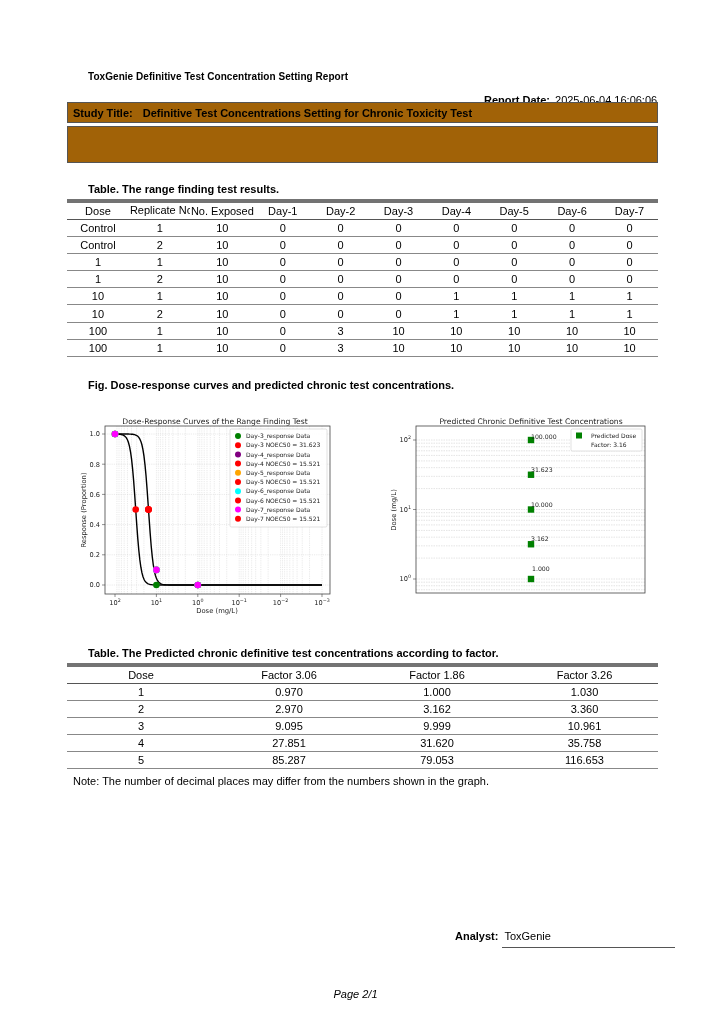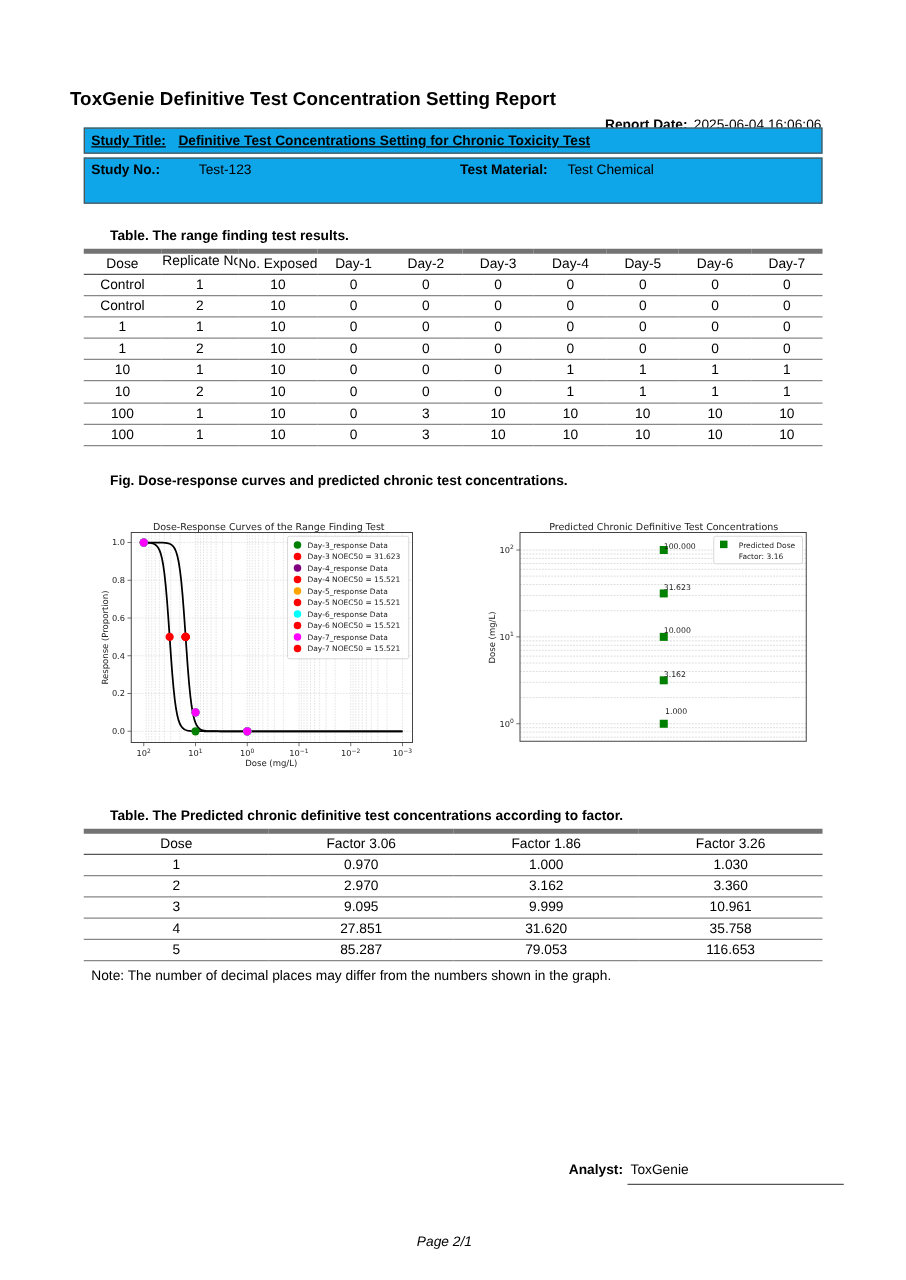--- a/index.html
+++ b/index.html
@@ -1,23 +1,23 @@
 <!DOCTYPE html>
 <html><head>
 <meta charset="utf-8">
 <style>
   * { box-sizing: border-box; margin: 0; padding: 0; }
   html, body { width: 725px; height: 1024px; background: #ffffff; }
   body { font-family: "Liberation Sans", sans-serif; color: #000; position: relative; overflow: hidden; }
 
-  .title { position: absolute; left: 56px; top: 71px; font-size: 15px; font-weight: bold; letter-spacing: 0.05px; }
+  .title { position: absolute; left: 88px; top: 71px; font-size: 10px; font-weight: bold; letter-spacing: 0.05px; }
   .report-date { position: absolute; left: 484px; top: 74px; font-size: 11px; margin-top: 20px; }
   .report-date b { font-weight: bold; margin-right: 5px; }
 
-  .info-box { position: absolute; left: 67px; border: 1px solid #555; background:#0ea5e9;text-decoration:underline; }
+  .info-box { position: absolute; left: 67px; border: 1px solid #555; background:#a16207; }
   .info-title { top: 102px; width: 591px; height: 21px; font-size: 11px; padding: 4px 5px; }
   .info-title b { margin-right: 10px; }
   .info-grid { top: 126px; width: 591px; height: 37px; font-size: 11px; }
   .info-row { position: relative; height: 18px; border-bottom: 1px solid #999; }
   .info-row:last-child { border-bottom: none; }
   .info-row span { position: absolute; top: 3px; }
 
   .section-caption { position: absolute; left: 88px; font-size: 11px; font-weight: bold; }
 
   table.data { position: absolute; border-collapse: collapse; font-size: 11px; }
@@ -39,26 +39,20 @@
 
 <div class="title">ToxGenie Definitive Test Concentration Setting Report</div>
 <div class="report-date">
   <b>Report Date:</b><span>2025-06-04 16:06:06</span>
 </div>
 
 <div class="info-box info-title">
   <b>Study Title:</b><b>Definitive Test Concentrations Setting for Chronic Toxicity Test</b>
 </div>
 <div class="info-box info-grid">
-  <div class="info-row">
-    <span style="left:5px;font-weight:bold">Study No.:</span>
-    <span style="left:91px">Test-123</span>
-    <span style="left:300px;font-weight:bold">Test Material:</span>
-    <span style="left:386px">Test Chemical</span>
-  </div>
 </div>
 
 <div class="section-caption" style="top:183px">Table. The range finding test results.</div>
 <table class="data" id="range-table" style="left:67px; top:199px; width:591px;">
   <colgroup>
     <col style="width:62px">
       <col style="width:62px">
       <col style="width:62px">
       <col style="width:58px">
     <col style="width:58px">

